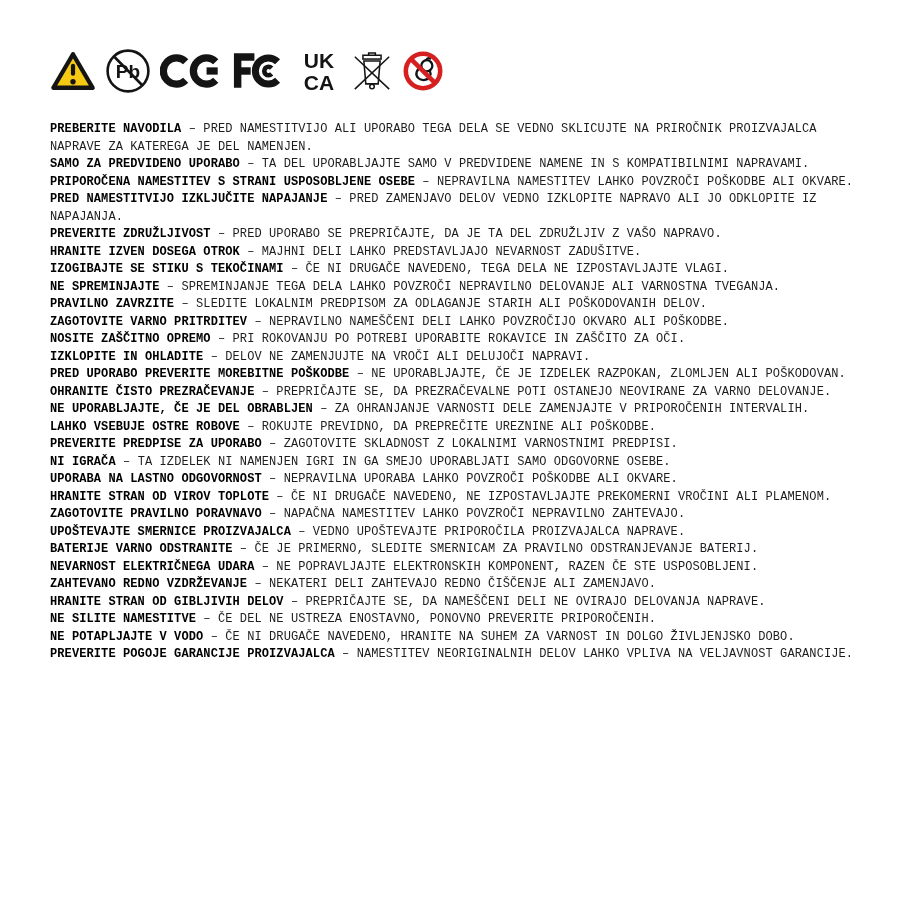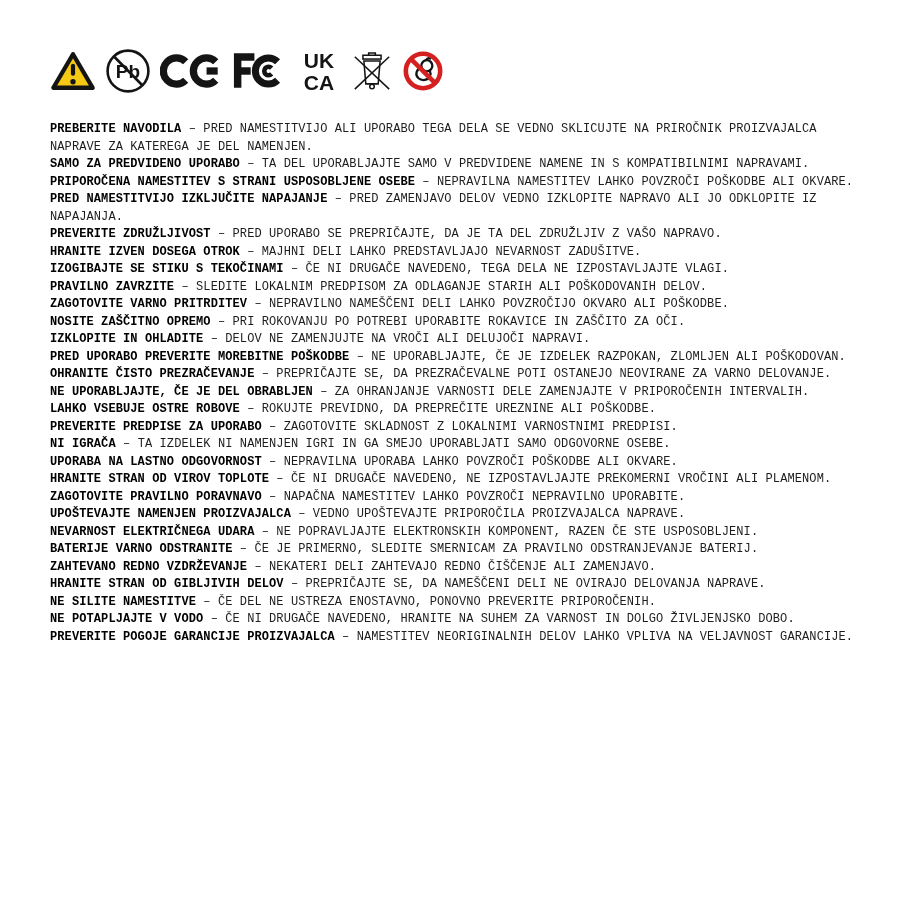--- a/index.html
+++ b/index.html
@@ -87,36 +87,37 @@
   </div>
 
   <div class="content">
       <p><strong>PREBERITE NAVODILA</strong><span> – </span><span>PRED NAMESTITVIJO ALI UPORABO TEGA DELA SE VEDNO SKLICUJTE NA PRIROČNIK PROIZVAJALCA NAPRAVE ZA KATEREGA JE DEL NAMENJEN.</span></p>
       <p><strong>SAMO ZA PREDVIDENO UPORABO</strong><span> – </span><span>TA DEL UPORABLJAJTE SAMO V PREDVIDENE NAMENE IN S KOMPATIBILNIMI NAPRAVAMI.</span></p>
       <p><strong>PRIPOROČENA NAMESTITEV S STRANI USPOSOBLJENE OSEBE</strong><span> – </span><span>NEPRAVILNA NAMESTITEV LAHKO POVZROČI POŠKODBE ALI OKVARE.</span></p>
       <p><strong>PRED NAMESTITVIJO IZKLJUČITE NAPAJANJE</strong><span> – </span><span>PRED ZAMENJAVO DELOV VEDNO IZKLOPITE NAPRAVO ALI JO ODKLOPITE IZ NAPAJANJA.</span></p>
       <p><strong>PREVERITE ZDRUŽLJIVOST</strong><span> – </span><span>PRED UPORABO SE PREPRIČAJTE, DA JE TA DEL ZDRUŽLJIV Z VAŠO NAPRAVO.</span></p>
       <p><strong>HRANITE IZVEN DOSEGA OTROK</strong><span> – </span><span>MAJHNI DELI LAHKO PREDSTAVLJAJO NEVARNOST ZADUŠITVE.</span></p>
       <p><strong>IZOGIBAJTE SE STIKU S TEKOČINAMI</strong><span> – </span><span>ČE NI DRUGAČE NAVEDENO, TEGA DELA NE IZPOSTAVLJAJTE VLAGI.</span></p>
+      <p><strong>NE SPREMINJAJTE</strong><span> – </span><span>SPREMINJANJE TEGA DELA LAHKO POVZROČI NEPRAVILNO DELOVANJE ALI VARNOSTNA TVEGANJA.</span></p>
       <p><strong>PRAVILNO ZAVRZITE</strong><span> – </span><span>SLEDITE LOKALNIM PREDPISOM ZA ODLAGANJE STARIH ALI POŠKODOVANIH DELOV.</span></p>
       <p><strong>ZAGOTOVITE VARNO PRITRDITEV</strong><span> – </span><span>NEPRAVILNO NAMEŠČENI DELI LAHKO POVZROČIJO OKVARO ALI POŠKODBE.</span></p>
       <p><strong>NOSITE ZAŠČITNO OPREMO</strong><span> – </span><span>PRI ROKOVANJU PO POTREBI UPORABITE ROKAVICE IN ZAŠČITO ZA OČI.</span></p>
       <p><strong>IZKLOPITE IN OHLADITE</strong><span> – </span><span>DELOV NE ZAMENJUJTE NA VROČI ALI DELUJOČI NAPRAVI.</span></p>
       <p><strong>PRED UPORABO PREVERITE MOREBITNE POŠKODBE</strong><span> – </span><span>NE UPORABLJAJTE, ČE JE IZDELEK RAZPOKAN, ZLOMLJEN ALI POŠKODOVAN.</span></p>
       <p><strong>OHRANITE ČISTO PREZRAČEVANJE</strong><span> – </span><span>PREPRIČAJTE SE, DA PREZRAČEVALNE POTI OSTANEJO NEOVIRANE ZA VARNO DELOVANJE.</span></p>
       <p><strong>NE UPORABLJAJTE, ČE JE DEL OBRABLJEN</strong><span> – </span><span>ZA OHRANJANJE VARNOSTI DELE ZAMENJAJTE V PRIPOROČENIH INTERVALIH.</span></p>
       <p><strong>LAHKO VSEBUJE OSTRE ROBOVE</strong><span> – </span><span>ROKUJTE PREVIDNO, DA PREPREČITE UREZNINE ALI POŠKODBE.</span></p>
       <p><strong>PREVERITE PREDPISE ZA UPORABO</strong><span> – </span><span>ZAGOTOVITE SKLADNOST Z LOKALNIMI VARNOSTNIMI PREDPISI.</span></p>
       <p><strong>NI IGRAČA</strong><span> – </span><span>TA IZDELEK NI NAMENJEN IGRI IN GA SMEJO UPORABLJATI SAMO ODGOVORNE OSEBE.</span></p>
       <p><strong>UPORABA NA LASTNO ODGOVORNOST</strong><span> – </span><span>NEPRAVILNA UPORABA LAHKO POVZROČI POŠKODBE ALI OKVARE.</span></p>
       <p><strong>HRANITE STRAN OD VIROV TOPLOTE</strong><span> – </span><span>ČE NI DRUGAČE NAVEDENO, NE IZPOSTAVLJAJTE PREKOMERNI VROČINI ALI PLAMENOM.</span></p>
-      <p><strong>ZAGOTOVITE PRAVILNO PORAVNAVO</strong><span> – </span><span>NAPAČNA NAMESTITEV LAHKO POVZROČI NEPRAVILNO UPORABITE.</span></p>
-      <p><strong>UPOŠTEVAJTE NAMENJEN PROIZVAJALCA</strong><span> – </span><span>VEDNO UPOŠTEVAJTE PRIPOROČILA PROIZVAJALCA NAPRAVE.</span></p>
+      <p><strong>ZAGOTOVITE PRAVILNO PORAVNAVO</strong><span> – </span><span>NAPAČNA NAMESTITEV LAHKO POVZROČI NEPRAVILNO ZAHTEVAJO.</span></p>
+      <p><strong>UPOŠTEVAJTE SMERNICE PROIZVAJALCA</strong><span> – </span><span>VEDNO UPOŠTEVAJTE PRIPOROČILA PROIZVAJALCA NAPRAVE.</span></p>
+      <p><strong>BATERIJE VARNO ODSTRANITE</strong><span> – </span><span>ČE JE PRIMERNO, SLEDITE SMERNICAM ZA PRAVILNO ODSTRANJEVANJE BATERIJ.</span></p>
       <p><strong>NEVARNOST ELEKTRIČNEGA UDARA</strong><span> – </span><span>NE POPRAVLJAJTE ELEKTRONSKIH KOMPONENT, RAZEN ČE STE USPOSOBLJENI.</span></p>
-      <p><strong>BATERIJE VARNO ODSTRANITE</strong><span> – </span><span>ČE JE PRIMERNO, SLEDITE SMERNICAM ZA PRAVILNO ODSTRANJEVANJE BATERIJ.</span></p>
       <p><strong>ZAHTEVANO REDNO VZDRŽEVANJE</strong><span> – </span><span>NEKATERI DELI ZAHTEVAJO REDNO ČIŠČENJE ALI ZAMENJAVO.</span></p>
       <p><strong>HRANITE STRAN OD GIBLJIVIH DELOV</strong><span> – </span><span>PREPRIČAJTE SE, DA NAMEŠČENI DELI NE OVIRAJO DELOVANJA NAPRAVE.</span></p>
       <p><strong>NE SILITE NAMESTITVE</strong><span> – </span><span>ČE DEL NE USTREZA ENOSTAVNO, PONOVNO PREVERITE PRIPOROČENIH.</span></p>
       <p><strong>NE POTAPLJAJTE V VODO</strong><span> – </span><span>ČE NI DRUGAČE NAVEDENO, HRANITE NA SUHEM ZA VARNOST IN DOLGO ŽIVLJENJSKO DOBO.</span></p>
       <p><strong>PREVERITE POGOJE GARANCIJE PROIZVAJALCA</strong><span> – </span><span>NAMESTITEV NEORIGINALNIH DELOV LAHKO VPLIVA NA VELJAVNOST GARANCIJE.</span></p>
     </div>
 
 </div>
 
 </body></html>

